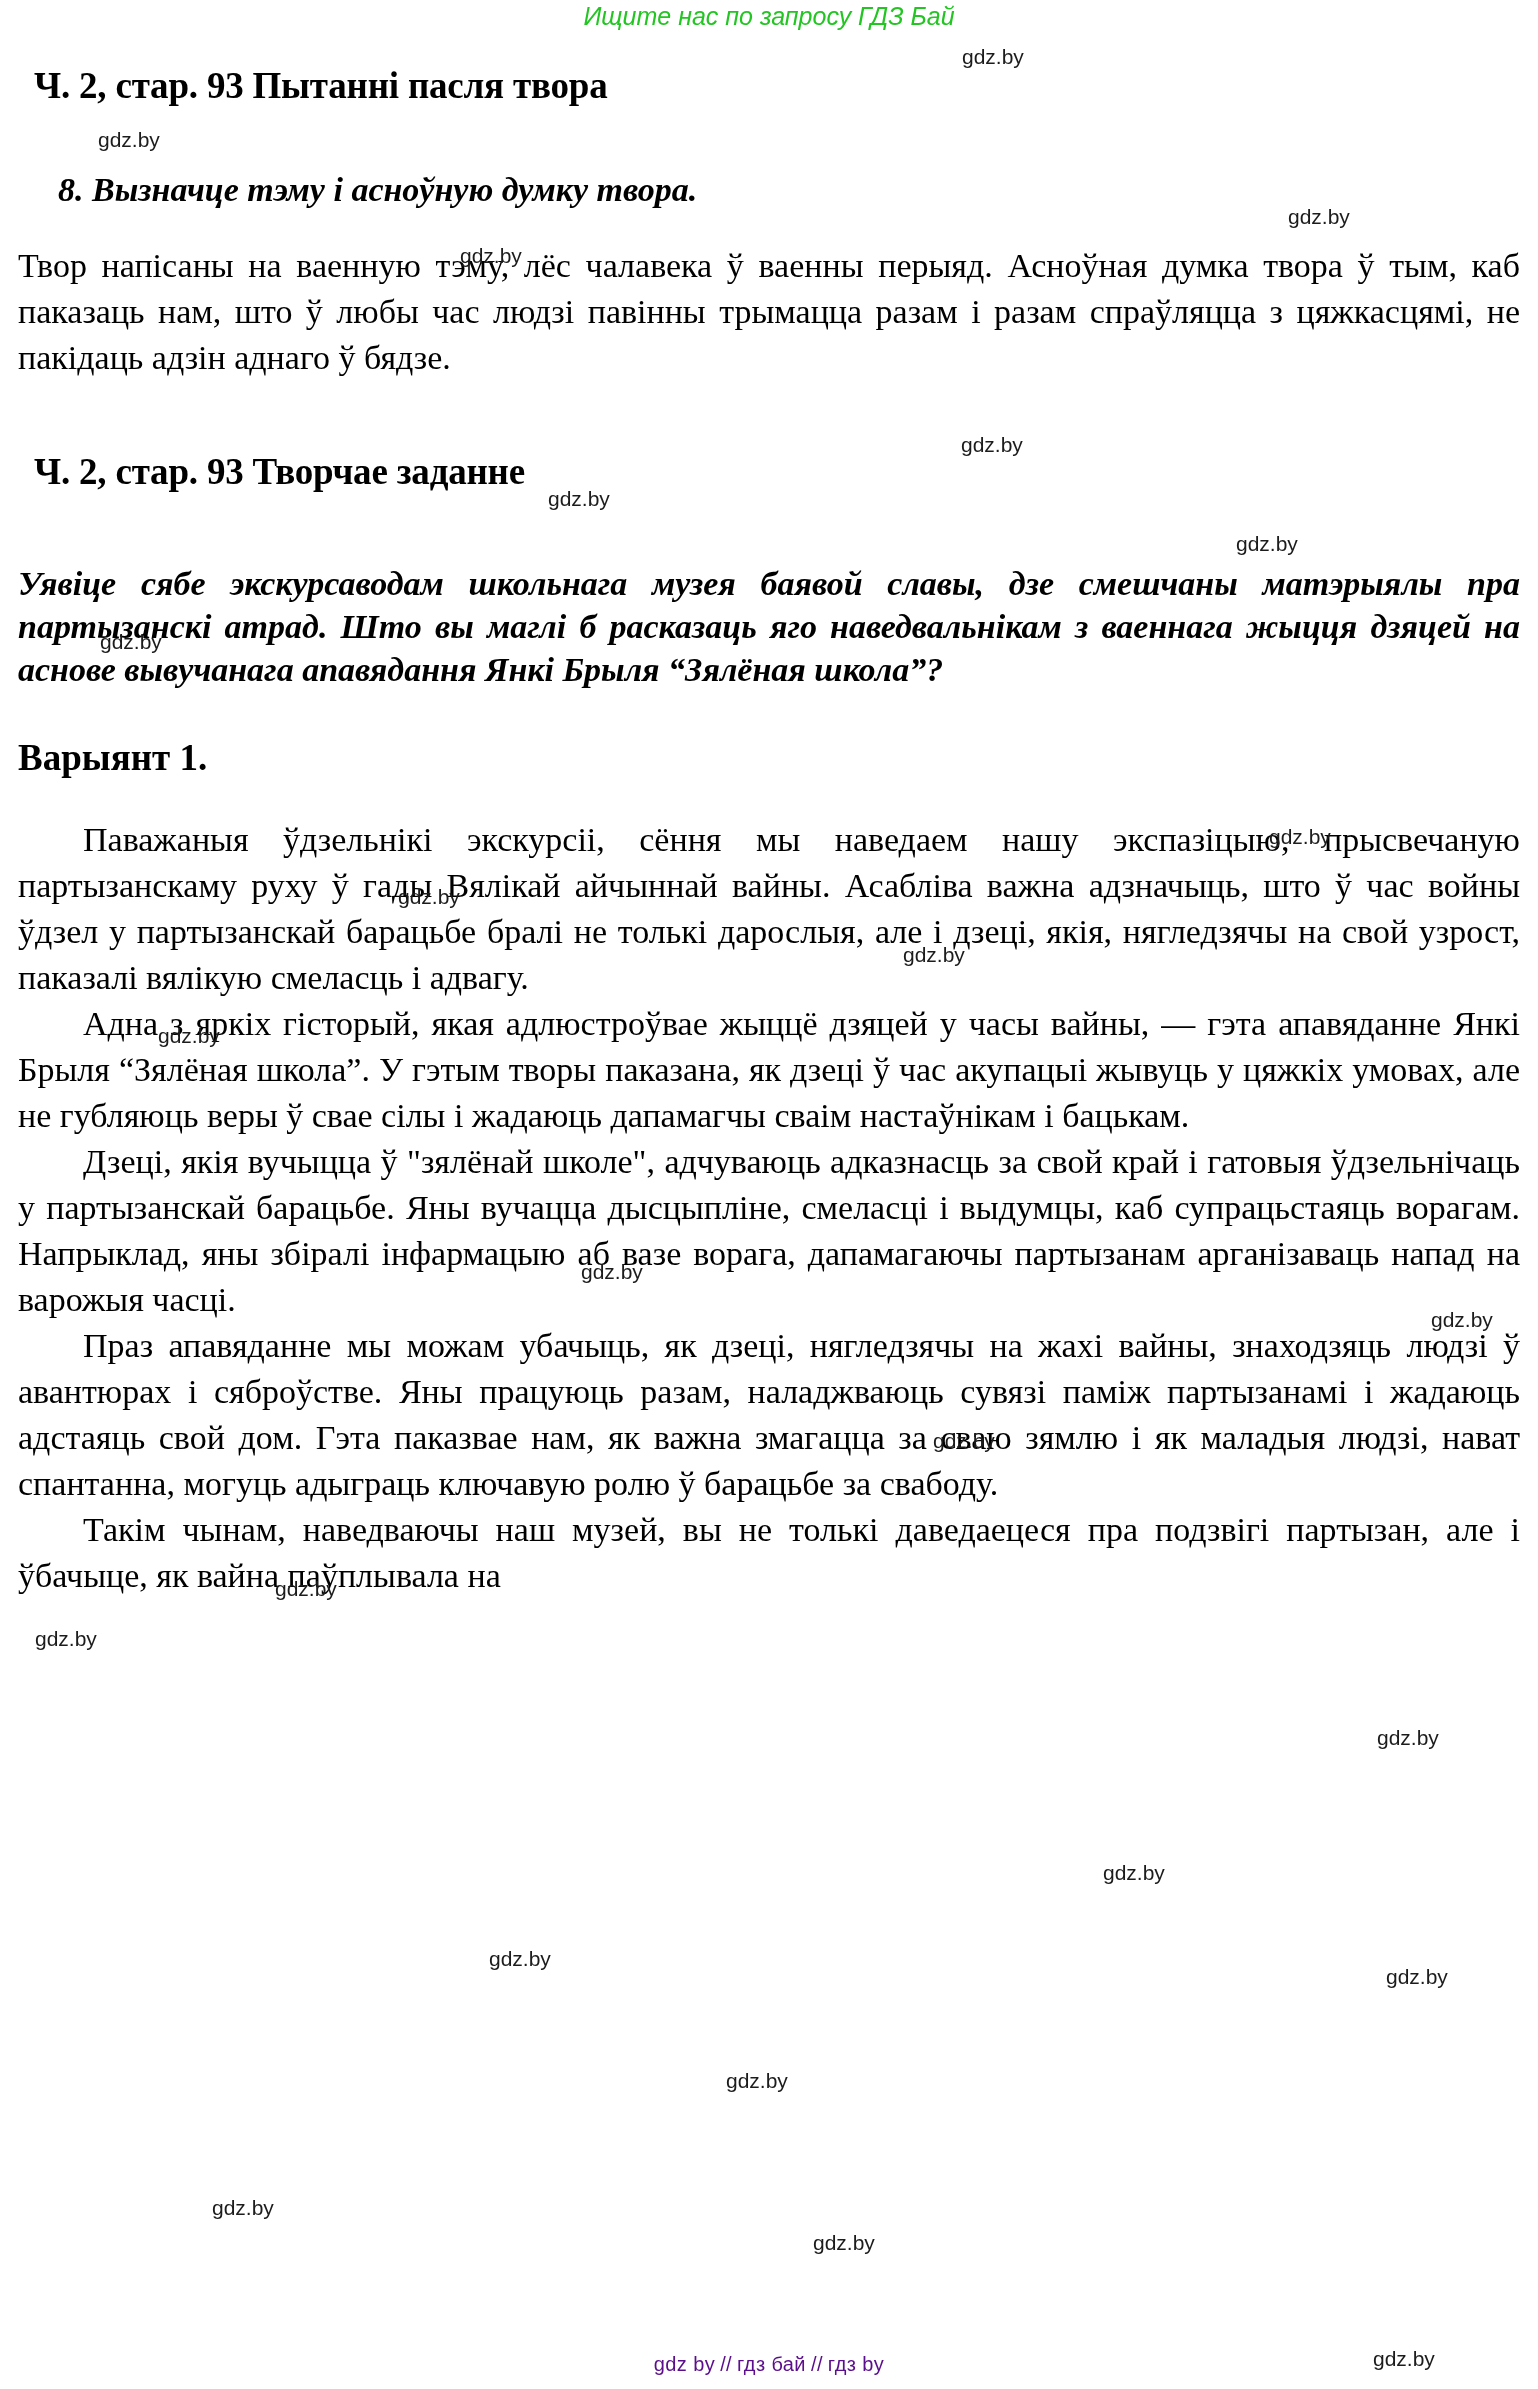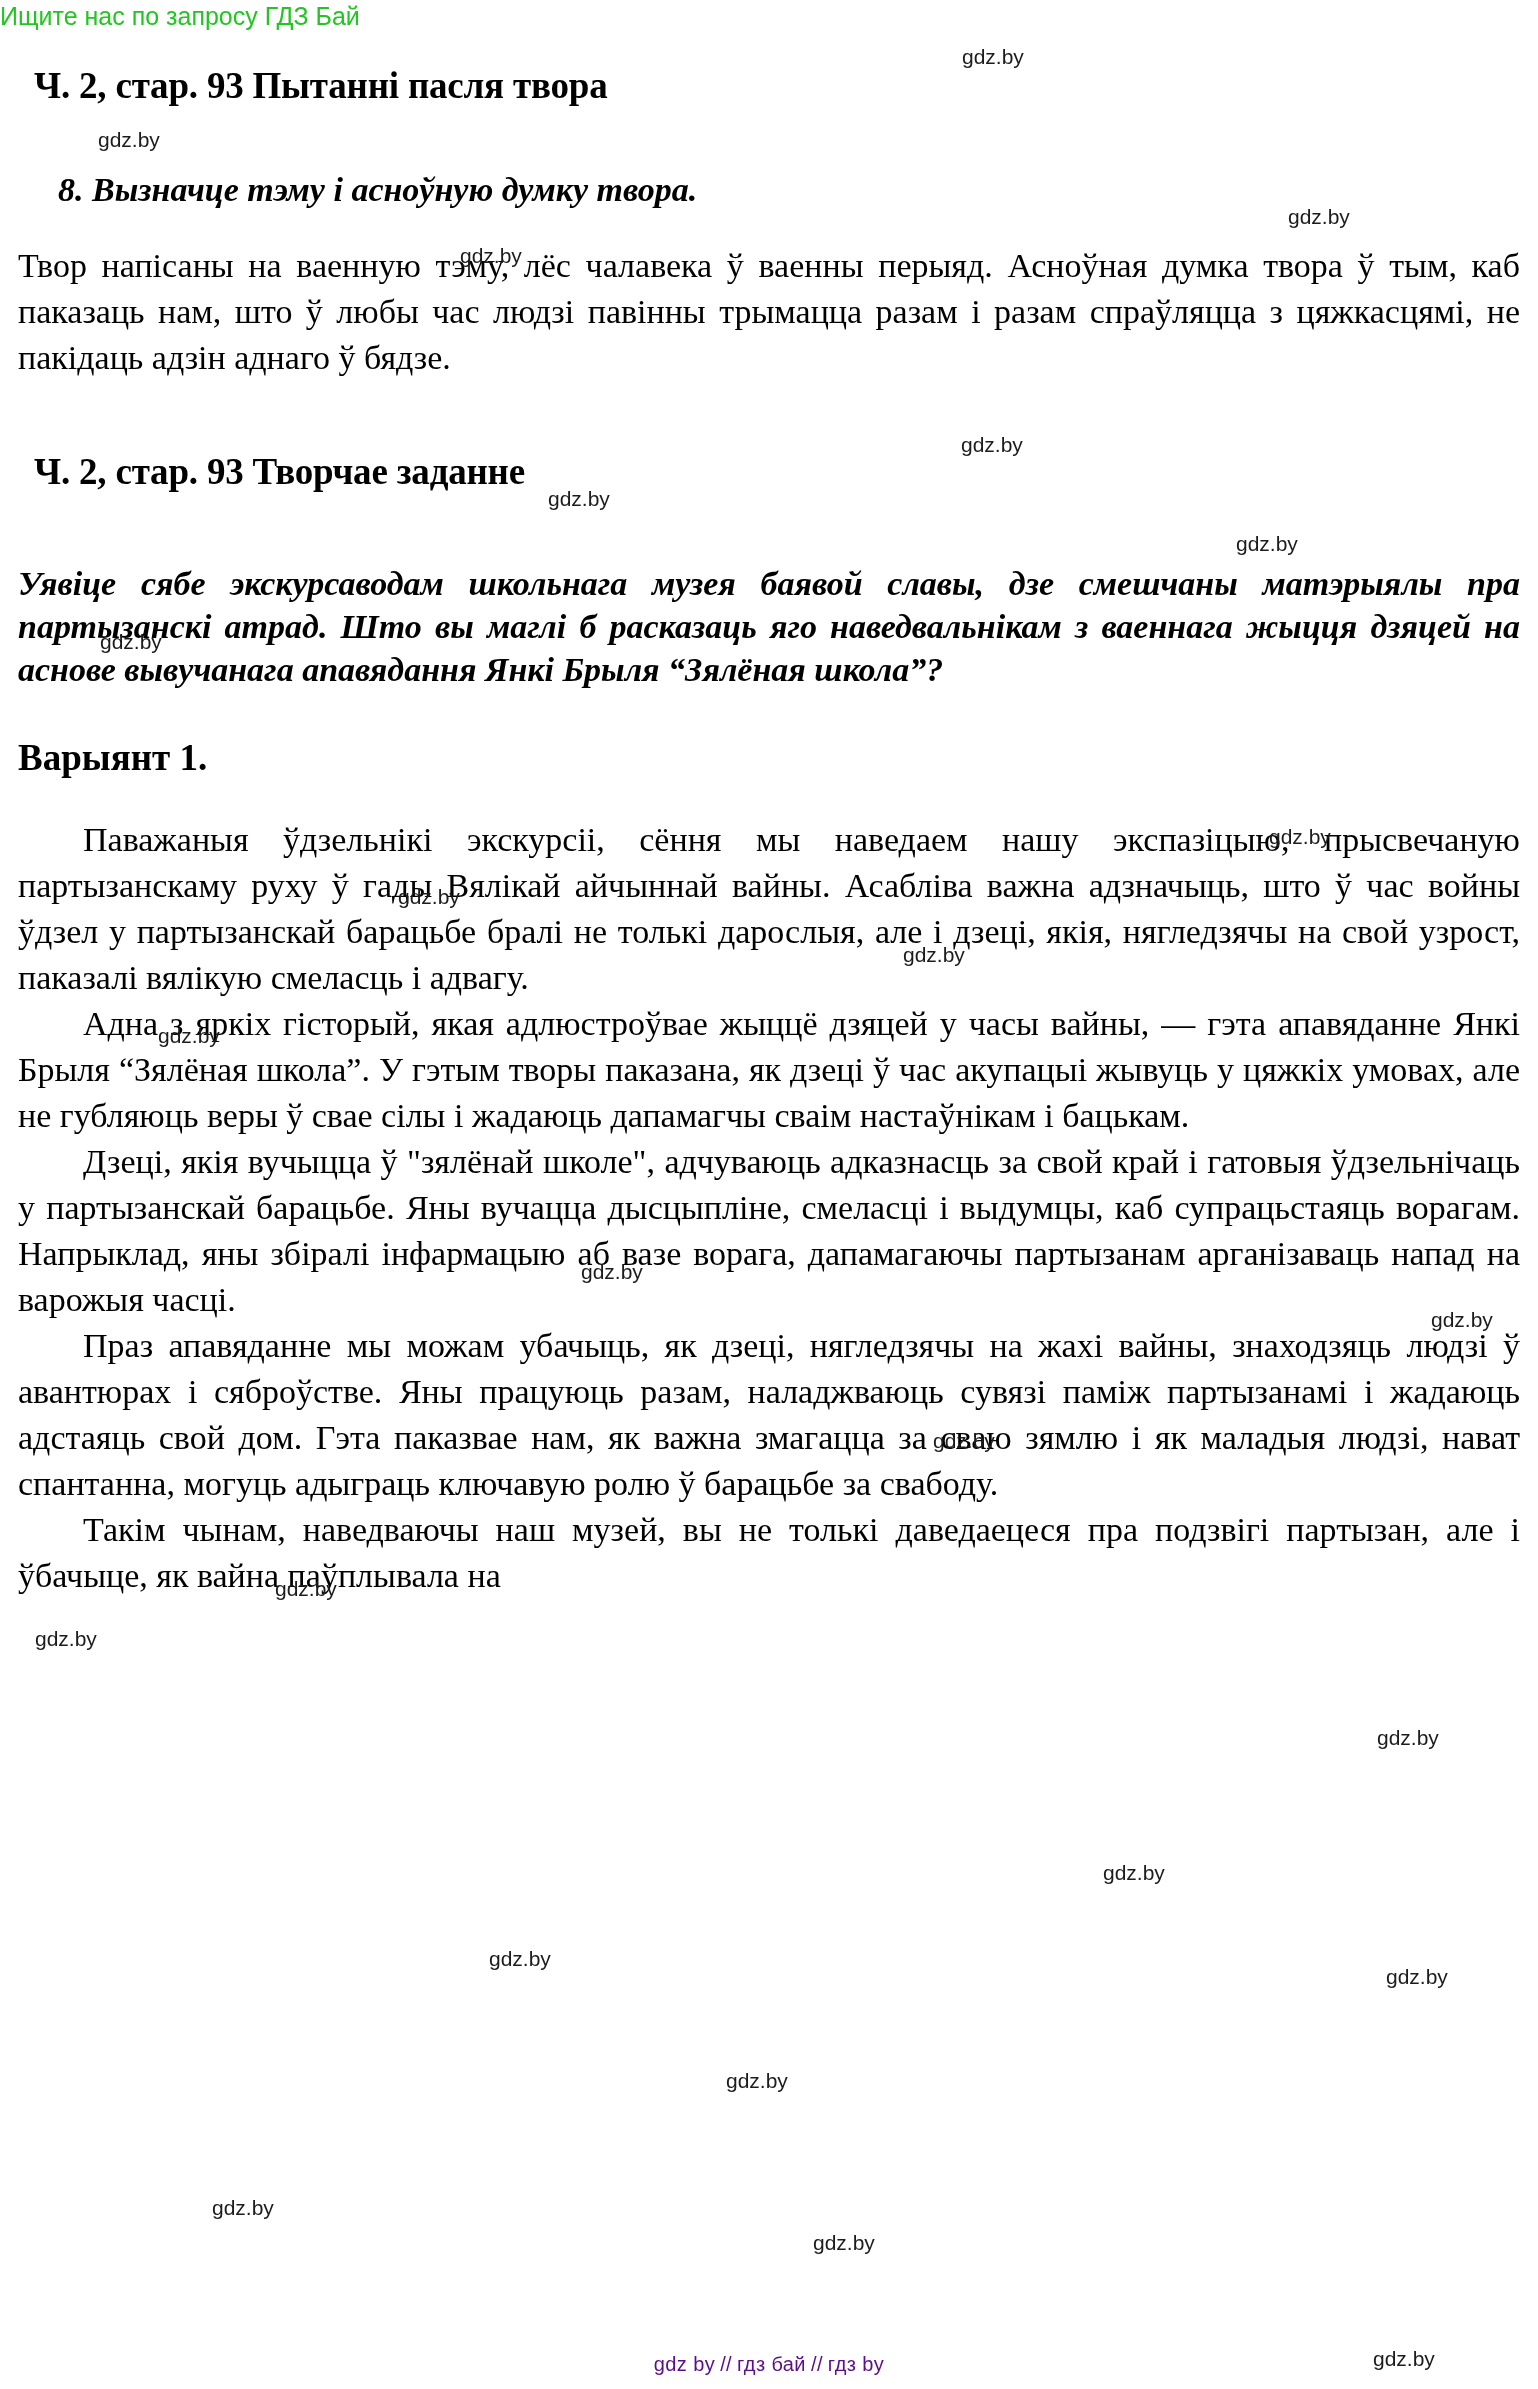--- a/index.html
+++ b/index.html
@@ -15,27 +15,28 @@
     color: #000000;
     overflow: hidden;
   }
 
   
   #promo-banner {
     position: absolute;
     top: 1.7px;
     left: 0;
     width: 100%;
-    text-align: left;
+    text-align: center;
     font-family: "Liberation Sans", "DejaVu Sans", sans-serif;
     font-size: 25px;
     font-weight: 400;
     color: #22c522;
     letter-spacing: 0px;
     line-height: 28px;
+    font-style: italic;
   }
 
   
   #page {
     position: absolute;
     top: 0;
     left: 0;
     width: 1538px;
     height: 2389px;
     padding: 0;

